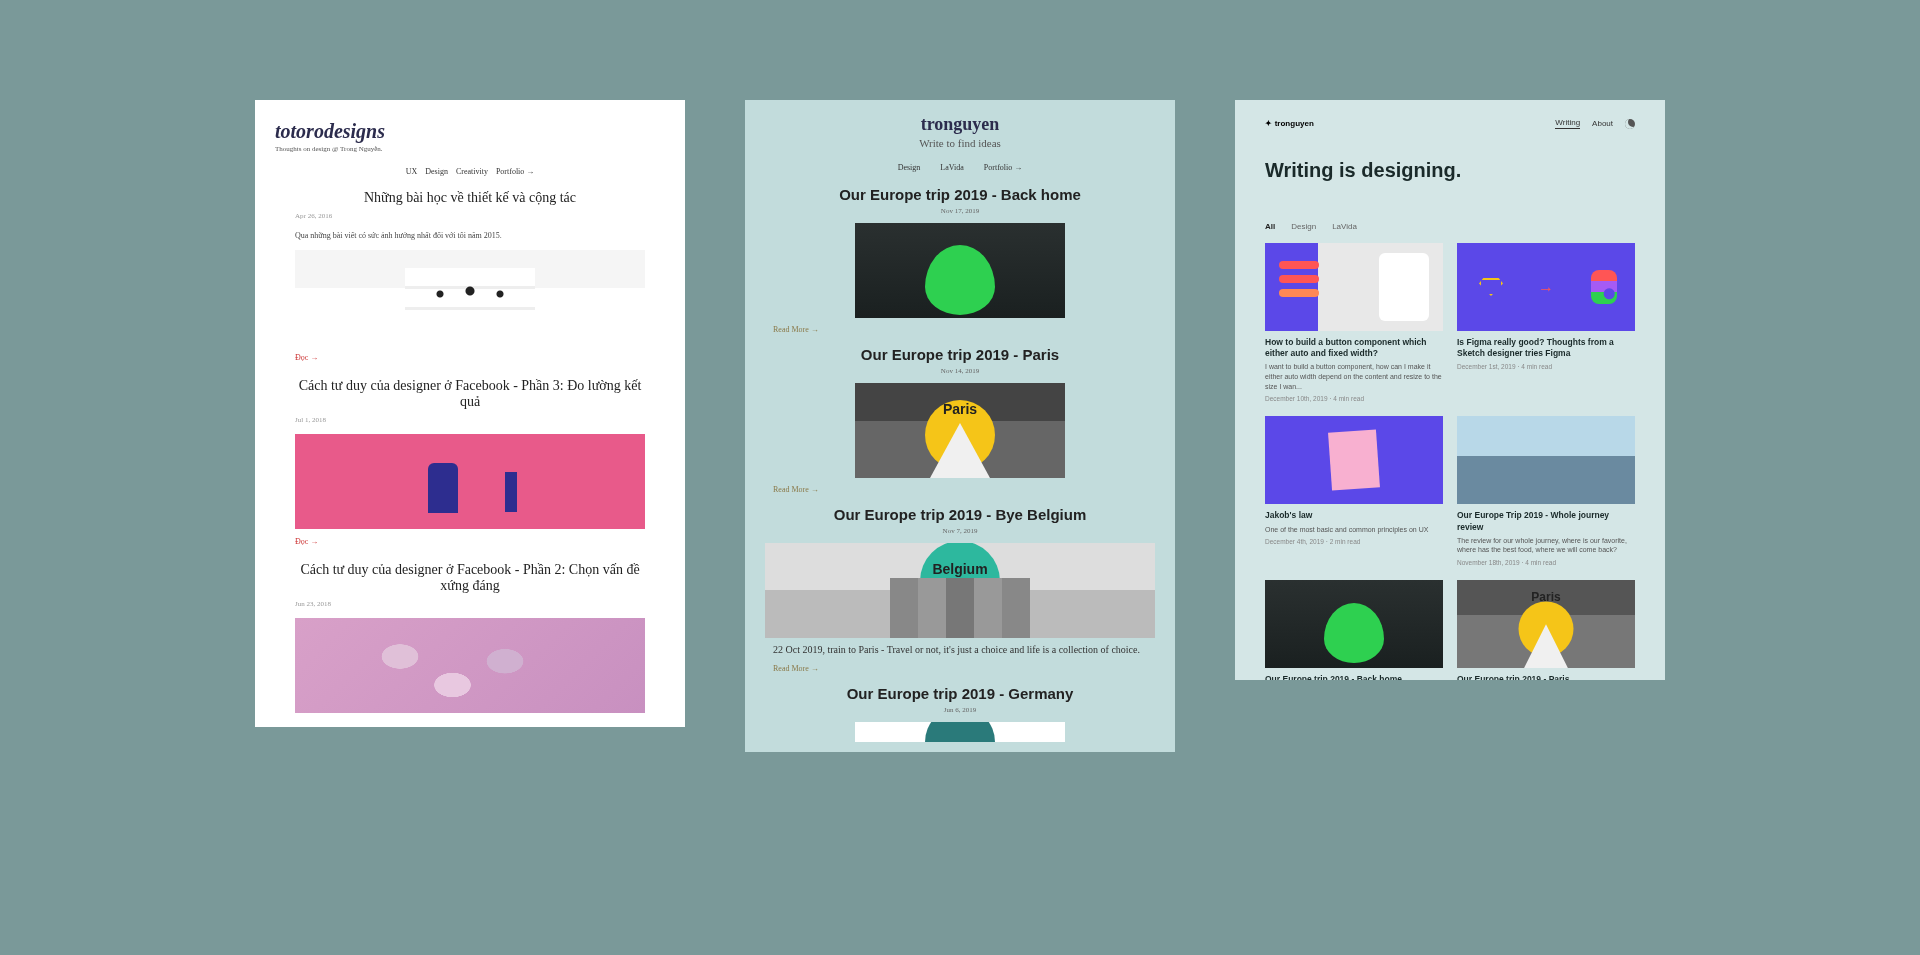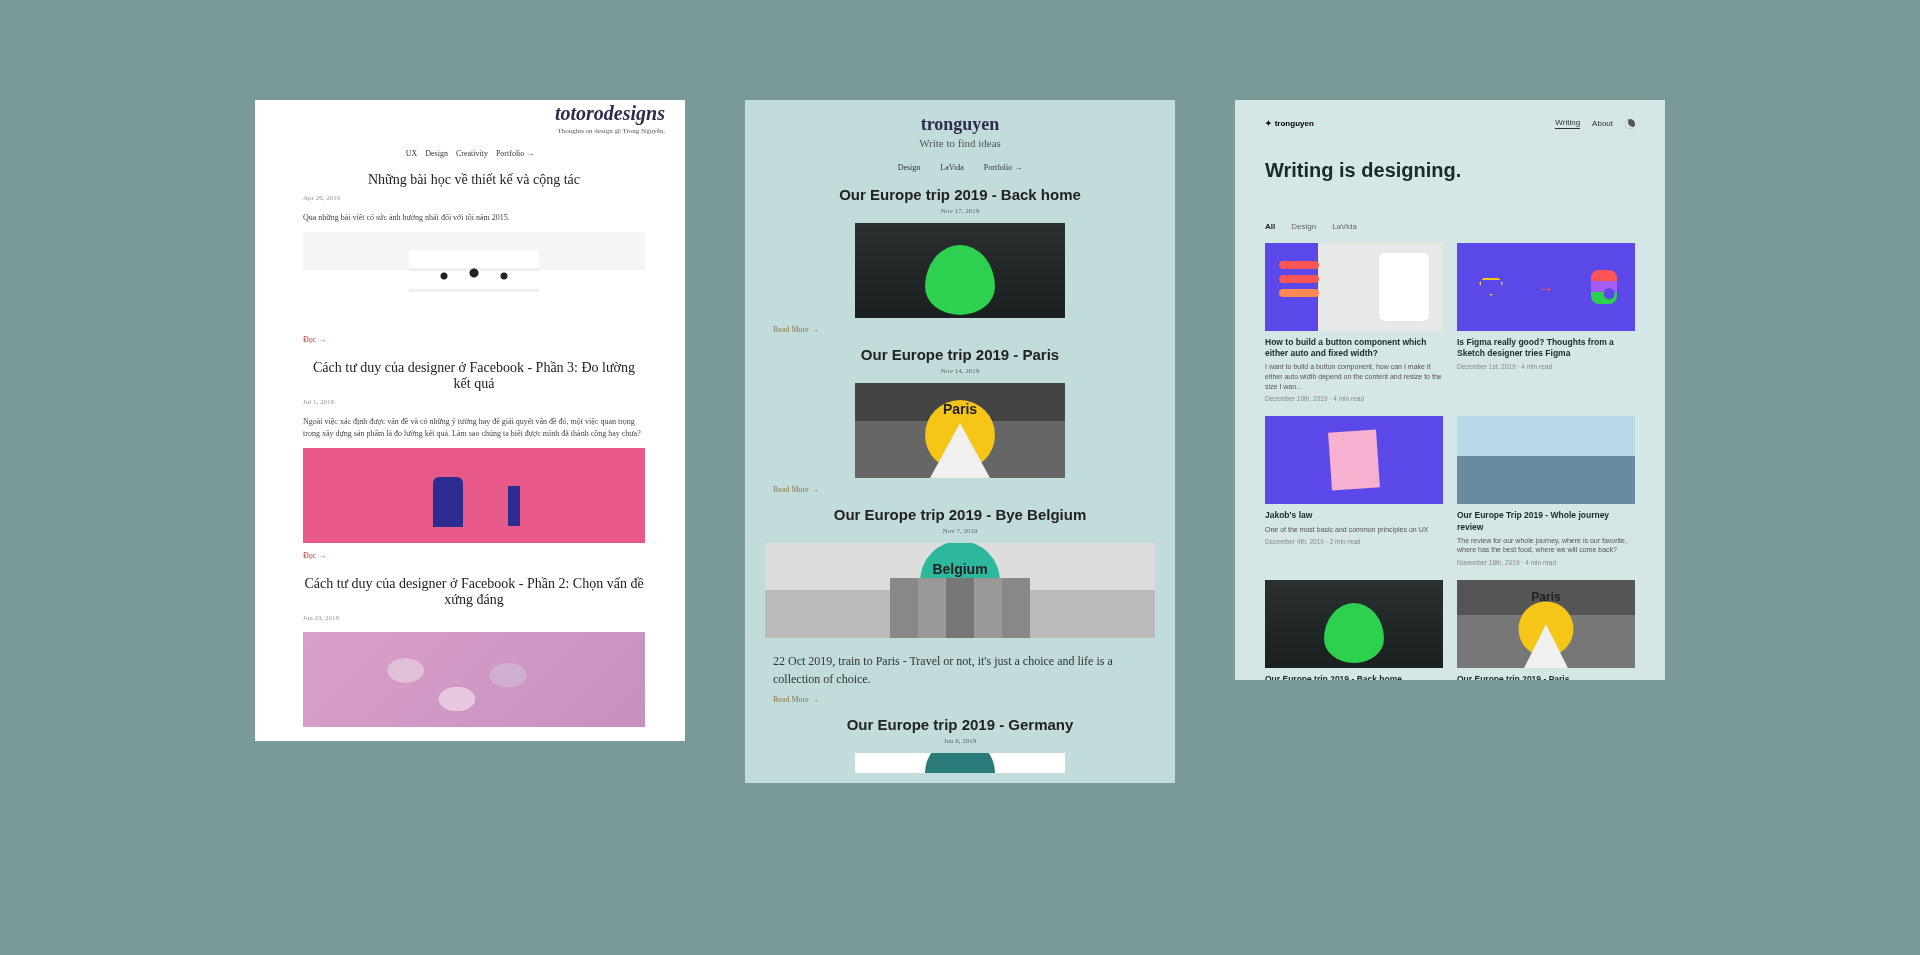--- a/index.html
+++ b/index.html
@@ -16,26 +16,26 @@
     .card {
       background: #fff;
       width: 430px;
       overflow: hidden;
       flex-shrink: 0;
     }
     .card.teal { background: #c2dcdc; }
     .card.light-teal { background: #d4e6e6; }
 
     
-    .c1-header { text-align: right; padding: 2px 20px 6px; }
+    .c1-header { text-align: left; padding: 20px 20px 6px; }
     .c1-logo { font-family: Georgia, serif; font-style: italic; font-size: 20px; font-weight: 600; color: #2c2c4d; }
     .c1-tagline { font-size: 7px; color: #555; margin-top: 2px; }
     .c1-nav { display: flex; justify-content: center; gap: 8px; font-size: 8px; padding: 8px 0 14px; }
     .c1-nav a { color: #333; text-decoration: none; }
-    .c1-post { padding: 0 40px 14px; margin-left: 8px; }
+    .c1-post { padding: 0 40px 14px; }
     .c1-post-title { text-align: center; font-size: 14px; font-weight: 400; color: #222; font-family: Georgia, serif; }
     .c1-post-date { text-align: left; font-size: 7px; color: #999; margin: 6px 0 10px; }
     .c1-post-excerpt { font-size: 8px; color: #444; line-height: 1.5; }
     .c1-post-excerpt .red { color: #c33; }
     .c1-img { width: 100%; height: 95px; margin-top: 8px; }
     .c1-read { font-size: 8px; color: #c33; margin-top: 8px; display: inline-block; }
     .img-books { background: linear-gradient(#f5f5f5 40%, #fff 40%); position: relative; overflow: hidden; }
     .img-books::before { content: ""; position: absolute; left: 50%; top: 50%; transform: translate(-50%, -50%); width: 130px; height: 60px; background: linear-gradient(#fff 0 30%, #eee 30% 35%, #fff 35% 65%, #eee 65% 70%, #fff 70%); }
     .img-books::after { content: ""; position: absolute; left: 50%; top: 30%; transform: translateX(-50%); width: 100px; height: 30px; background: radial-gradient(circle at 20% 50%, #222 3px, transparent 4px), radial-gradient(circle at 50% 40%, #222 4px, transparent 5px), radial-gradient(circle at 80% 50%, #222 3px, transparent 4px); }
     .img-cactus { background: #e85a8a; position: relative; }
@@ -51,21 +51,21 @@
     .c2-header { text-align: center; padding: 14px 20px 6px; }
     .c2-logo { font-family: Georgia, serif; font-size: 18px; font-weight: 600; color: #2c2c4d; }
     .c2-tagline { font-size: 11px; color: #555; margin-top: 2px; }
     .c2-nav { display: flex; justify-content: center; gap: 20px; font-size: 8px; padding: 8px 0 14px; }
     .c2-nav a { color: #333; text-decoration: none; }
     .c2-post { padding: 0 20px 10px; }
     .c2-post-title { text-align: center; font-size: 15px; font-weight: 600; color: #222; font-family: -apple-system, Helvetica, sans-serif; }
     .c2-post-date { text-align: center; font-size: 7px; color: #666; margin: 4px 0 8px; }
     .c2-img { width: 210px; height: 95px; margin: 0 auto; display: block; position: relative; overflow: hidden; }
     .c2-img-full { width: 100%; }
-    .c2-excerpt { font-size: 12px; color: #333; line-height: 1.5; margin-top: 14px; padding: 0 8px; }
+    .c2-excerpt { font-size: 10px; color: #333; line-height: 1.5; margin-top: 4px; padding: 0 8px; }
     .c2-read { font-size: 8px; color: #8a7a4a; margin-top: 6px; display: inline-block; padding-left: 8px; }
     .img-green-circle { background: linear-gradient(#2a3030, #1a2020); }
     .img-green-circle::before { content: ""; position: absolute; left: 50%; top: 60%; transform: translate(-50%,-50%); width: 70px; height: 70px; background: #2ed050; border-radius: 50% 50% 50% 50% / 60% 60% 40% 40%; }
     .img-paris { background: linear-gradient(#444 0 40%, #666 40%); }
     .img-paris::before { content: ""; position: absolute; left: 50%; top: 55%; transform: translate(-50%,-50%); width: 70px; height: 70px; background: #f5c518; border-radius: 50%; }
     .img-paris::after { content: ""; position: absolute; left: 50%; bottom: 0; transform: translateX(-50%); width: 60px; height: 55px; background: #f0f0f0; clip-path: polygon(50% 0, 100% 100%, 0 100%); }
     .img-paris-label, .img-belgium-label { position: absolute; top: 18px; left: 50%; transform: translateX(-50%); color: #222; font-weight: 700; font-size: 14px; font-family: sans-serif; z-index: 2; }
     .img-belgium { background: linear-gradient(#ddd 0 50%, #bbb 50%); }
     .img-belgium::before { content: ""; position: absolute; left: 50%; top: 40%; transform: translate(-50%,-50%); width: 80px; height: 80px; background: #2db89e; border-radius: 50%; }
     .img-belgium::after { content: ""; position: absolute; left: 50%; bottom: 0; transform: translateX(-50%); width: 140px; height: 60px; background: linear-gradient(90deg, #888 0 20%, #999 20% 40%, #777 40% 60%, #999 60% 80%, #888 80%); }
@@ -127,21 +127,20 @@
     <h2 class="c1-post-title">Những bài học về thiết kế và cộng tác</h2>
     <div class="c1-post-date">Apr 26, 2016</div>
     <div class="c1-post-excerpt">Qua những bài viết có sức ảnh hưởng nhất đối với tôi năm 2015.</div>
     <div class="c1-img img-books"></div>
     <a class="c1-read">Đọc →</a>
   </div>
 
   <div class="c1-post">
     <h2 class="c1-post-title">Cách tư duy của designer ở Facebook - Phần 3: Đo lường kết quả</h2>
     <div class="c1-post-date">Jul 1, 2018</div>
-    <div class="c1-post-excerpt">Ngoài việc xác định được vấn đề và có những ý tưởng hay để giải quyết vấn đề đó, một việc quan trọng trong xây dựng sản phẩm là đo lường kết quả. Làm sao chúng ta biết được mình đã thành công hay chưa?</div>
     <div class="c1-img img-cactus"></div>
     <a class="c1-read">Đọc →</a>
   </div>
 
   <div class="c1-post">
     <h2 class="c1-post-title">Cách tư duy của designer ở Facebook - Phần 2: Chọn vấn đề xứng đáng</h2>
     <div class="c1-post-date">Jun 23, 2018</div>
     <div class="c1-img img-macarons"></div>
   </div>
 </div>

